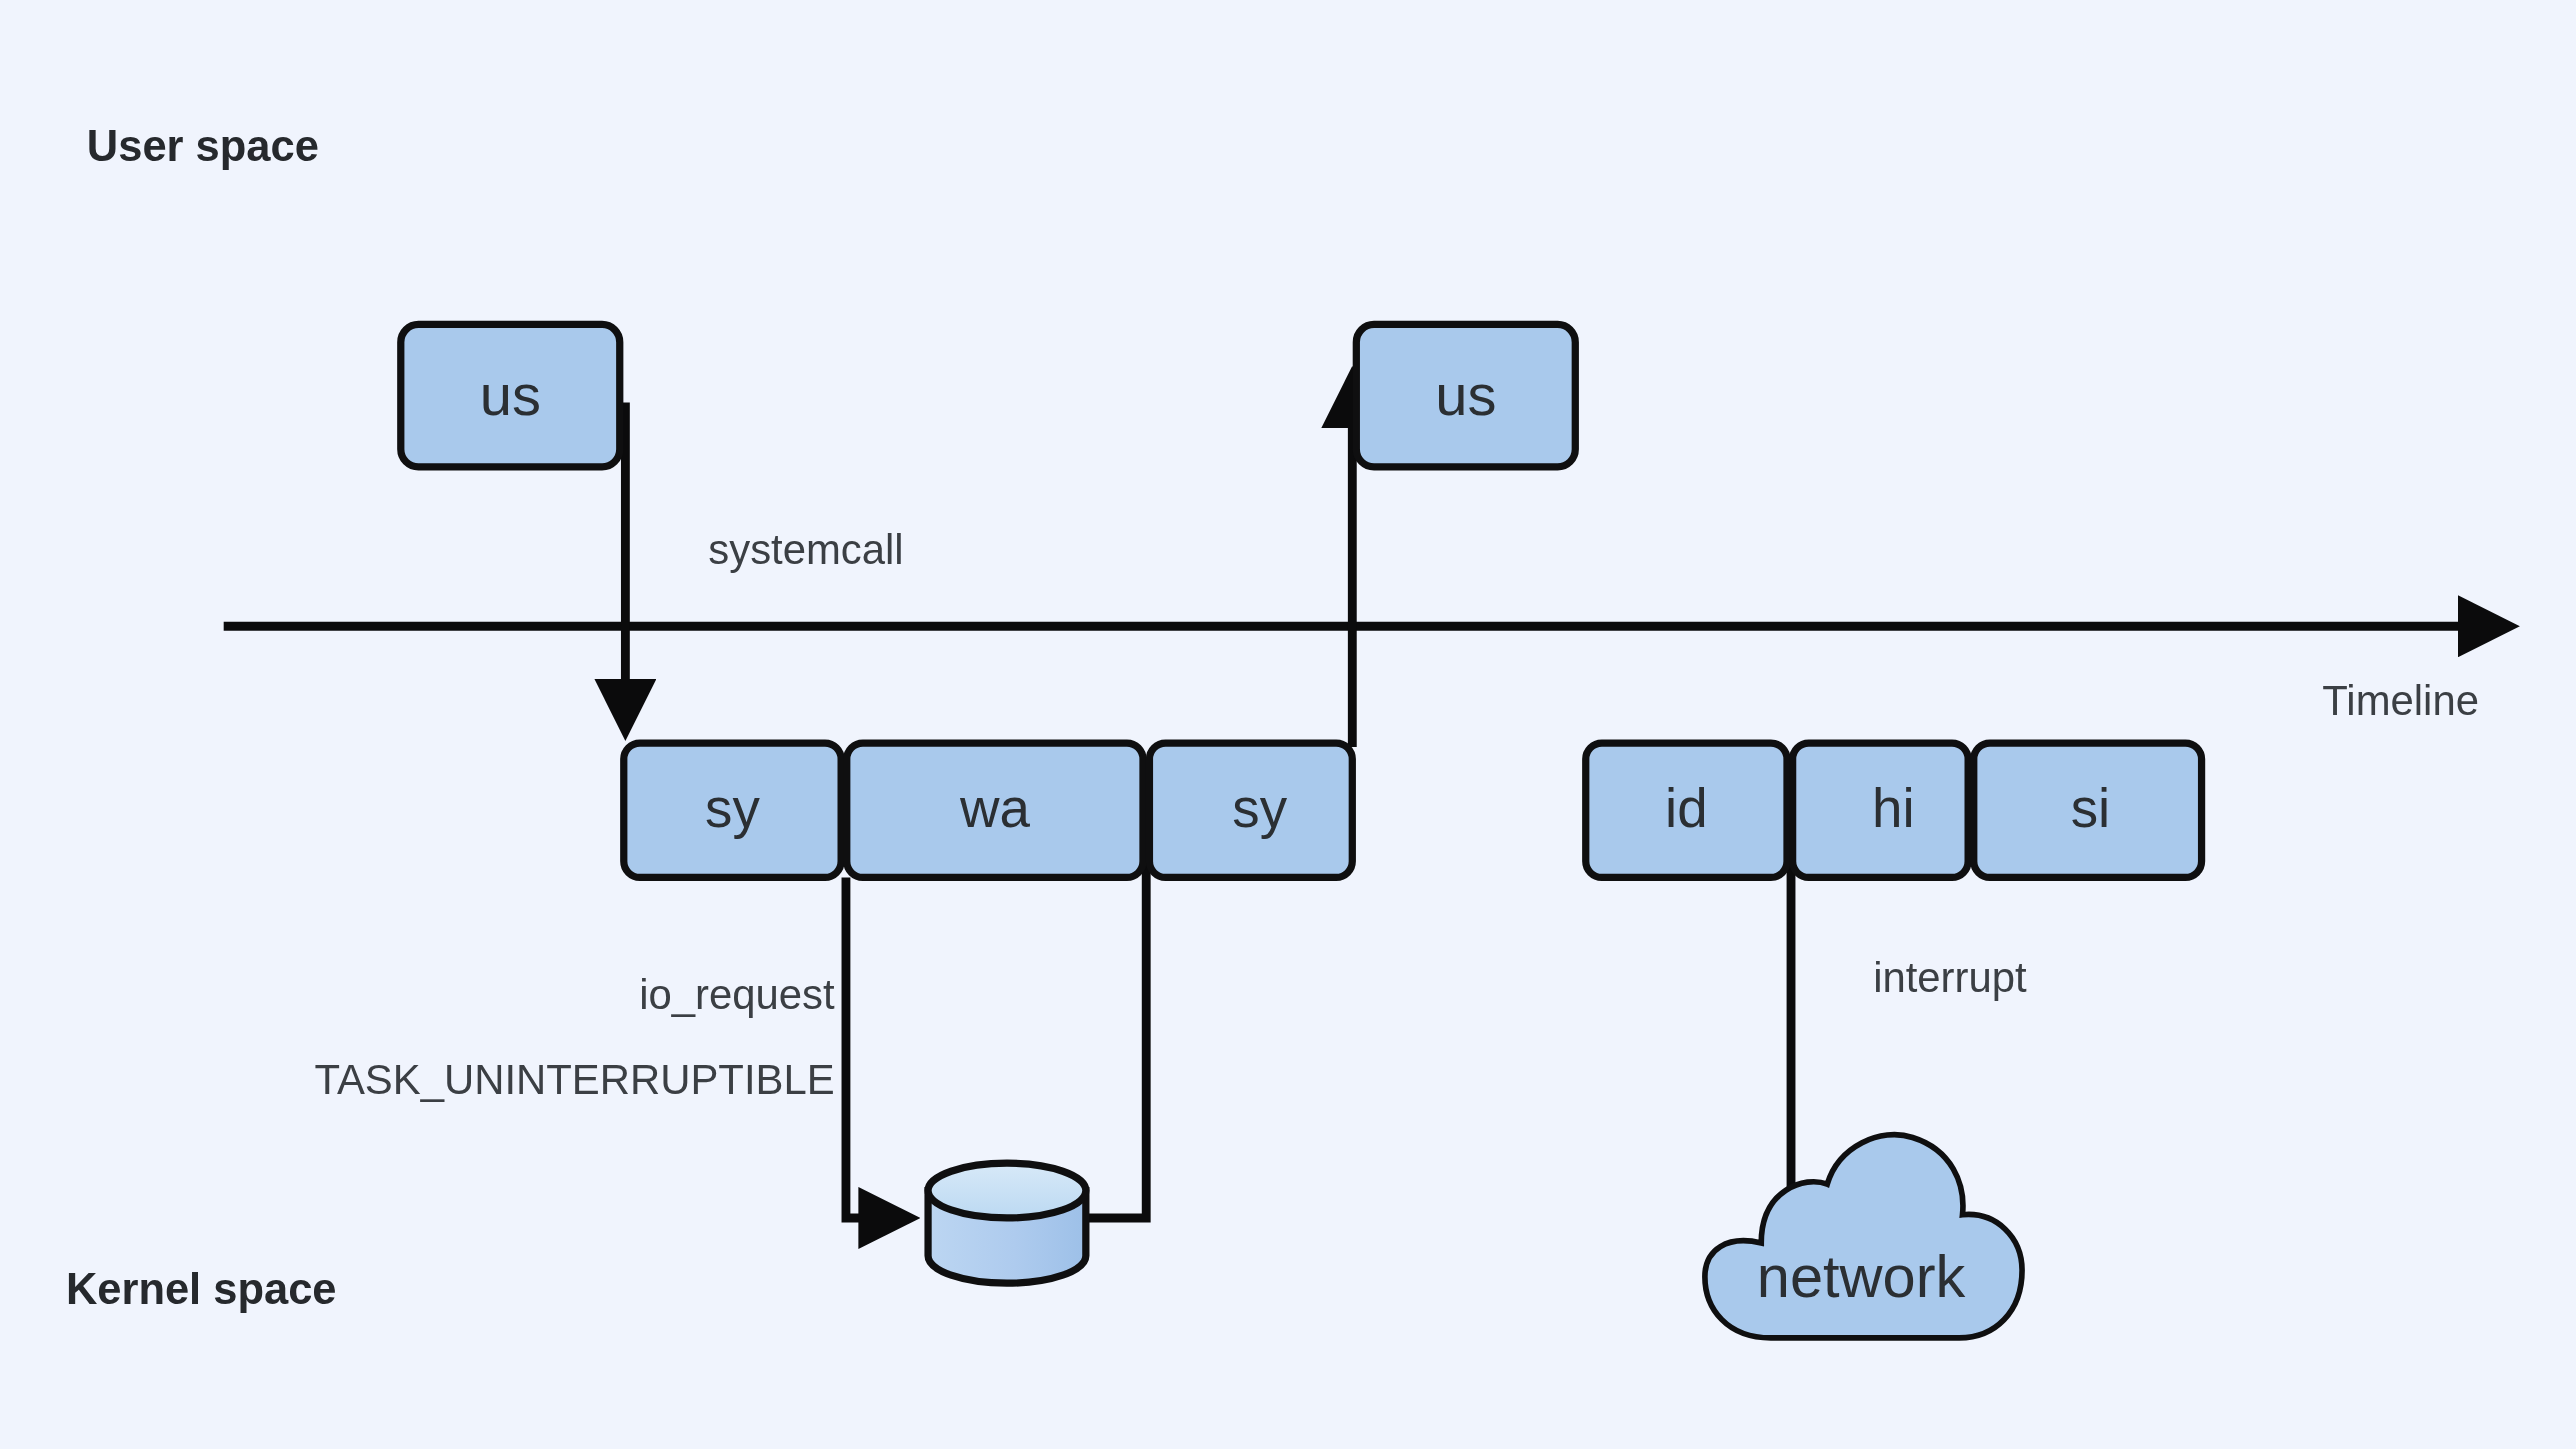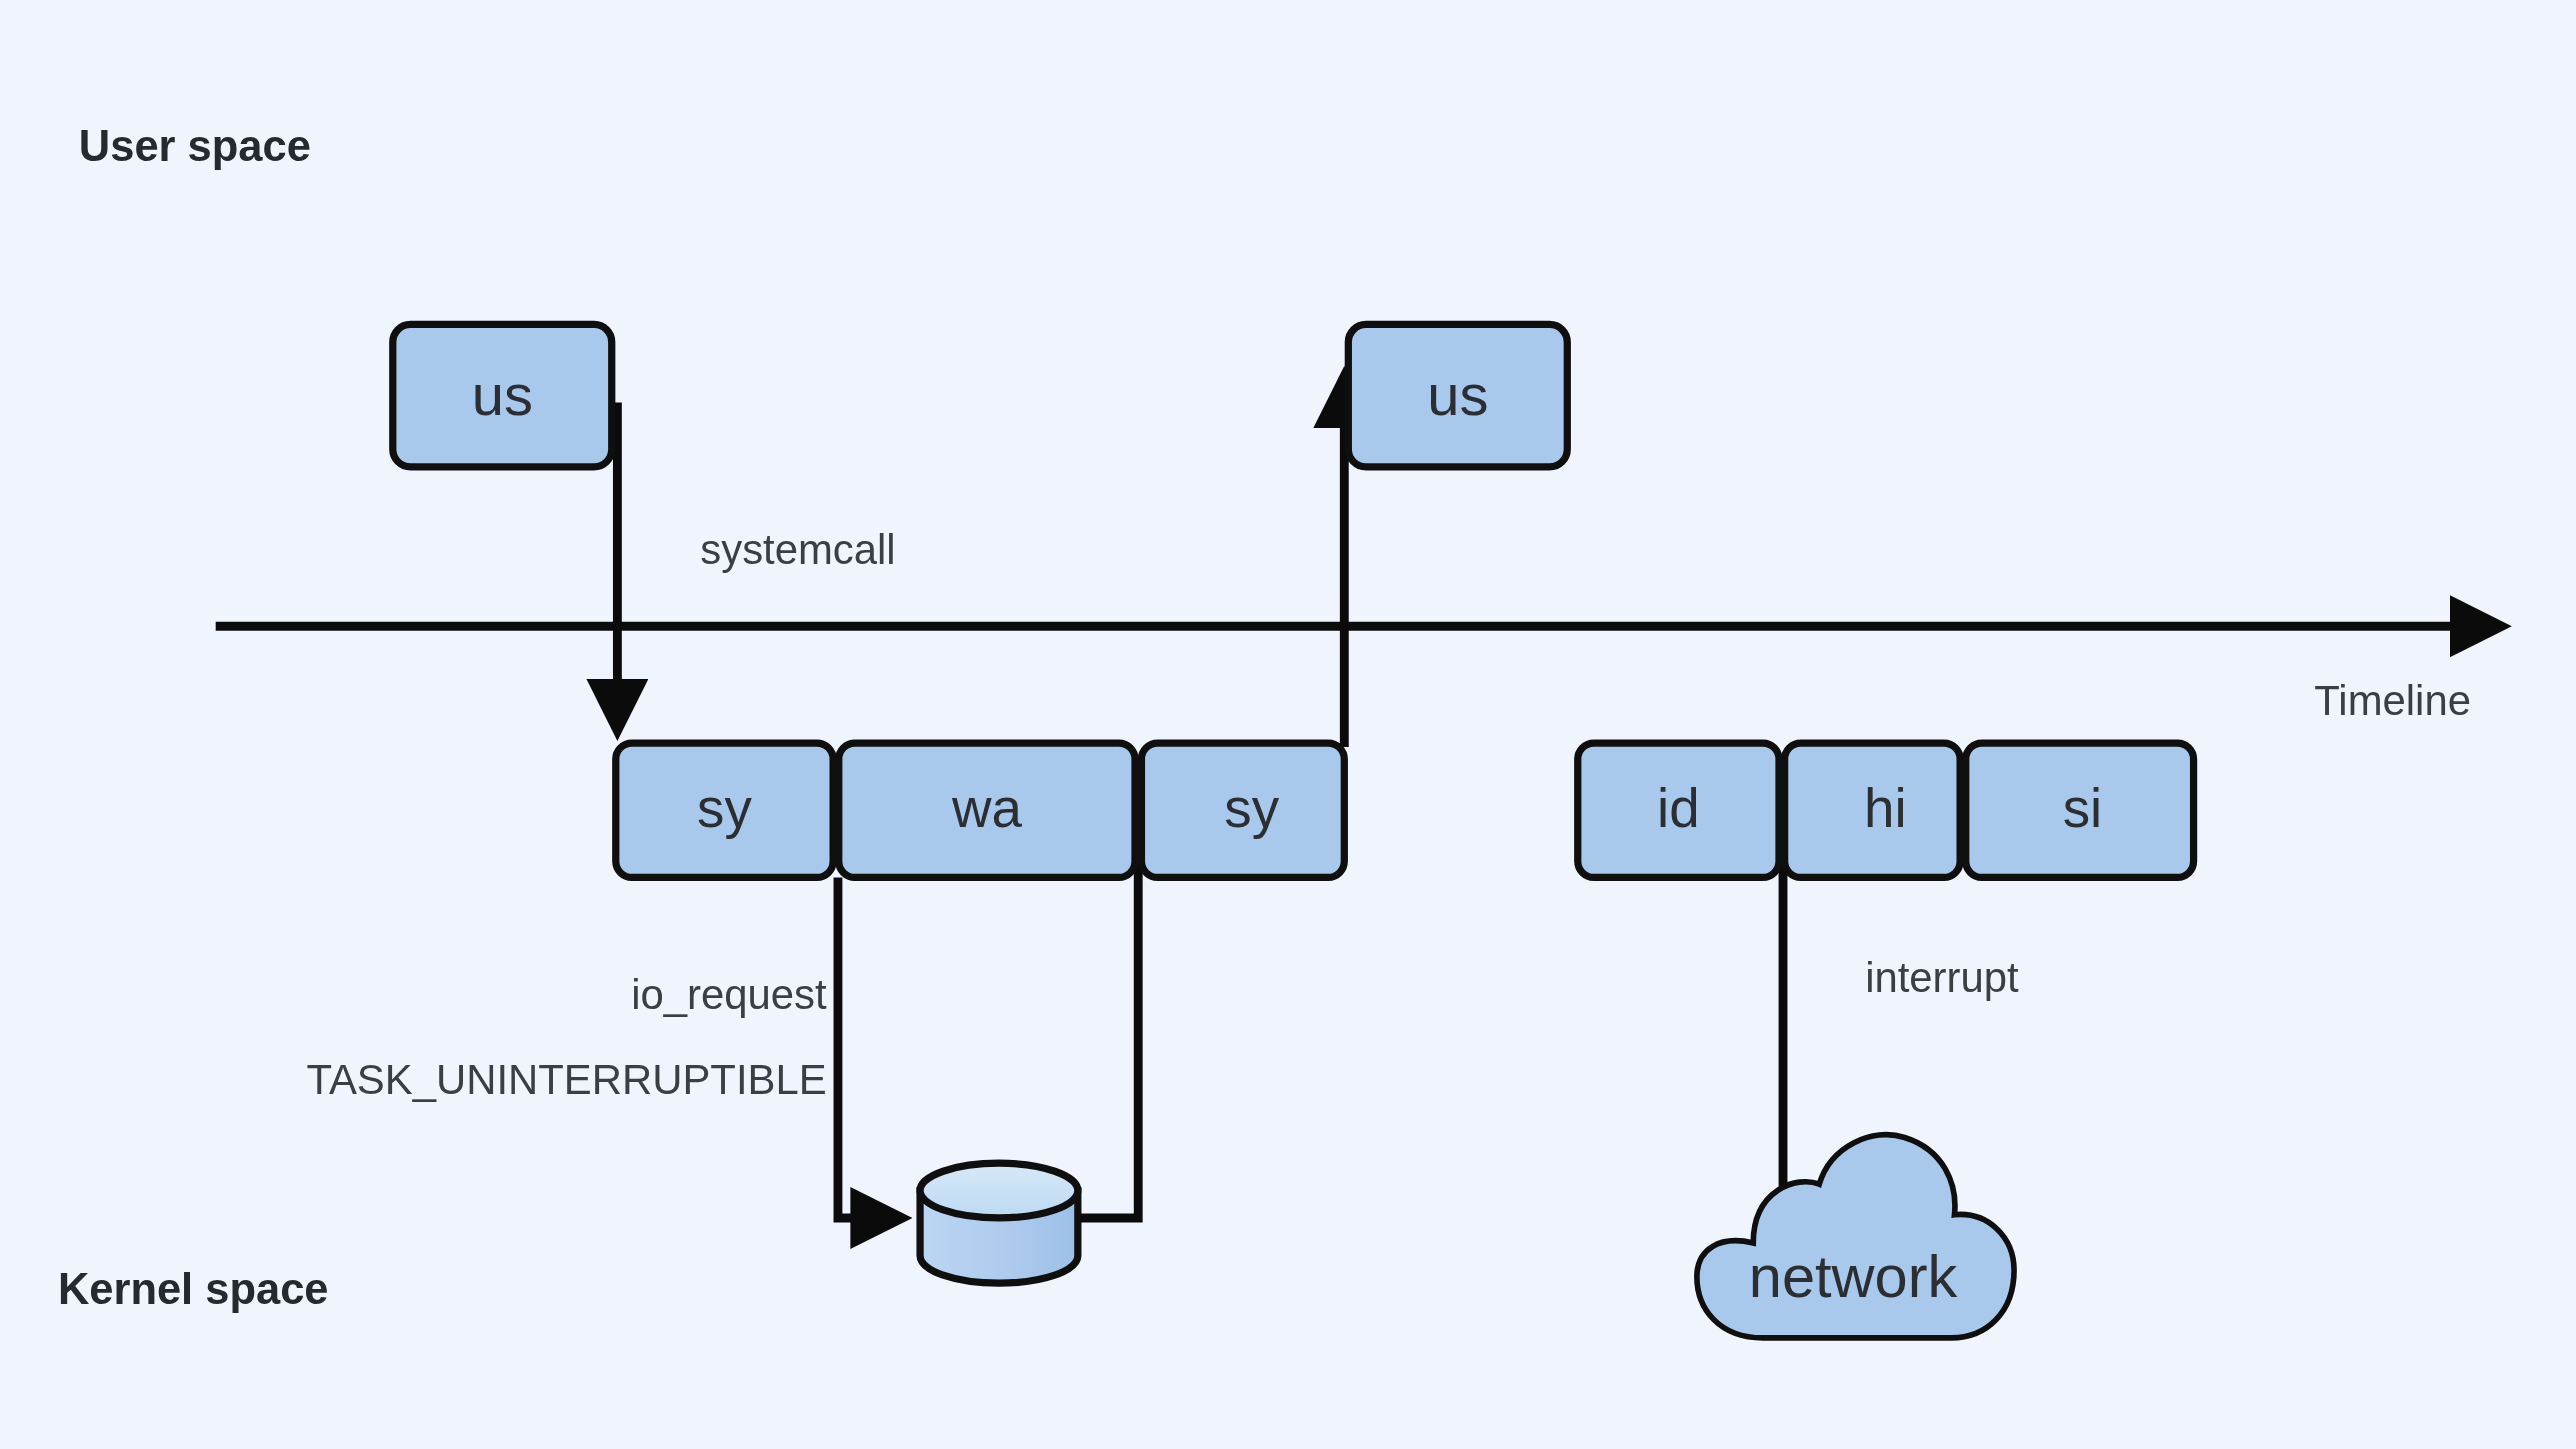--- a/index.html
+++ b/index.html
@@ -3,21 +3,21 @@
 <meta charset="utf-8">
 <style>
   html,body{margin:0;padding:0;}
   body{
     width:2576px;height:1449px;
     background:#f0f4fd;
     font-family:"Liberation Sans", sans-serif;
     overflow:hidden;
     position:relative;
   }
-  #stage{position:absolute;left:8px;top:0;width:2401px;height:1449px;}
+  #stage{position:absolute;left:16px;top:0;width:2401px;height:1449px;}
   svg#diagram{position:absolute;left:0;top:0;width:2576px;height:1449px;display:block;}
   .boxlabel{
     font-family:"Liberation Sans", sans-serif;
     fill:#2b2f33;
     text-anchor:middle;
     dominant-baseline:middle;
   }
   .annot{
     font-family:"Liberation Sans", sans-serif;
     fill:#3b3f44;

